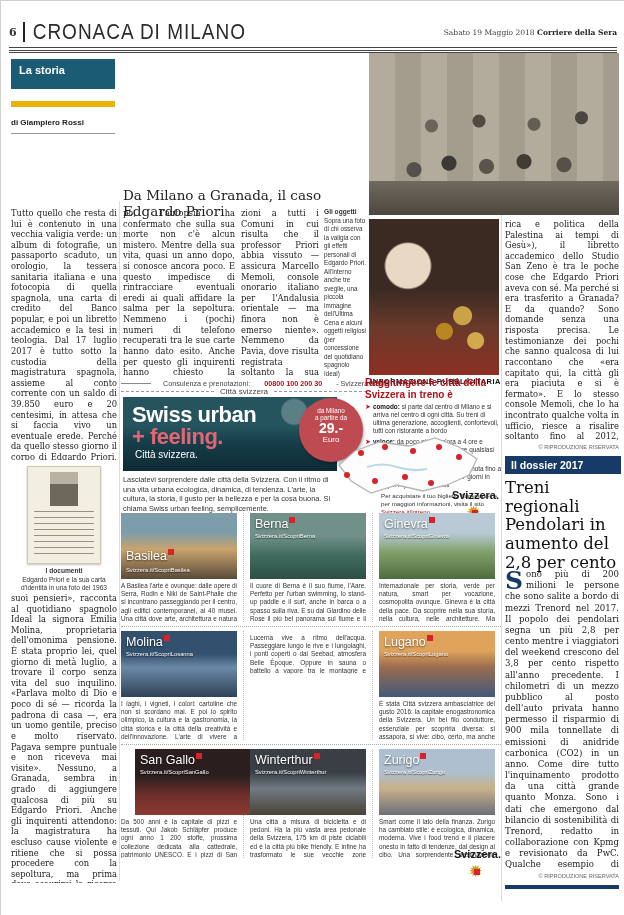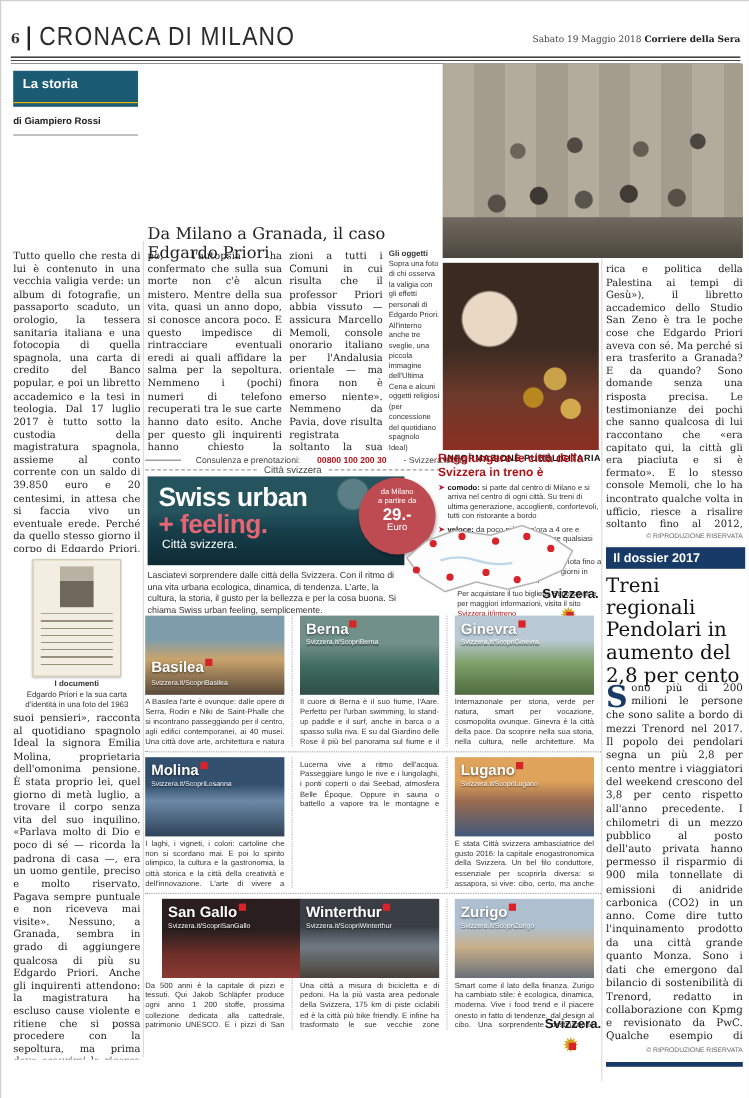--- a/index.html
+++ b/index.html
@@ -11,21 +11,21 @@
   .hdr-bar{width:2px;height:20px;background:#222;margin-right:8px;}
   .section-title{font-size:19px;letter-spacing:1px;color:#2b2b2b;font-weight:400;
                  transform:scaleY(1.15);transform-origin:left center;white-space:nowrap;}
   .hdr-right{margin-left:auto;font-family:"DejaVu Serif",serif;font-size:7.5px;color:#444;}
   .hdr-right b{color:#222;}
   .rules{position:absolute;left:8px;right:8px;top:46px;height:6px;
          background:repeating-linear-gradient(180deg,#444 0 1px,transparent 1px 2.6px);}
   
   .kicker-box{position:absolute;left:10px;top:58px;width:104px;height:30px;background:#1b5c74;}
   .kicker-box span{display:block;color:#fff;font-weight:bold;font-size:11px;padding:5px 0 0 8px;}
-  .byline-wrap{position:absolute;left:10px;top:84px;width:104px;border-top:1px solid #eab308;border-bottom:1px solid #999;padding:4px 0;}
+  .byline-wrap{position:absolute;left:10px;top:100px;width:104px;border-top:6px solid #eab308;border-bottom:1px solid #999;padding:4px 0;}
   .byline{font-size:8px;font-weight:bold;color:#222;}
   .coltext{font-family:"DejaVu Serif",serif;font-size:8.3px;line-height:1.28;text-align:justify;color:#222;overflow:hidden;}
   .lcol1{position:absolute;left:10px;top:207px;width:106px;height:252px;}
   .idcard{position:absolute;left:26px;top:465px;width:72px;height:96px;background:#f3eee2;border:1px solid #cfc7b2;
           box-shadow:0 1px 2px rgba(0,0,0,.25);}
   .idcard .photo{position:absolute;left:22px;top:5px;width:28px;height:34px;
           background:linear-gradient(180deg,#b9b2a2 0 35%,#6e675c 35% 100%);}
   .idcard .lines{position:absolute;left:6px;right:6px;top:44px;bottom:5px;
           background:repeating-linear-gradient(180deg,#9a917c 0 1px,transparent 1px 6px);}
   .idcap{position:absolute;left:10px;top:566px;width:106px;font-size:6.6px;line-height:1.3;color:#333;text-align:center;}
@@ -106,21 +106,21 @@
   .intro .adlink{font-weight:bold;font-size:6.8px;}
   .stlogo{position:absolute;right:2px;top:112px;display:flex;align-items:center;gap:3px;flex-direction:column;}
   .stlogo .txt{font-size:11px;font-weight:bold;color:#1a1a1a;}
   .flower{width:18px;height:18px;color:#d4a017;font-size:17px;line-height:18px;position:relative;}
   .flower::after{content:"";position:absolute;left:6px;top:6px;width:6px;height:6px;background:#d8232a;}
   .cards{position:absolute;left:0;top:136px;width:380px;}
   .cardrow{display:flex;border-bottom:1px dotted #aaa;padding-bottom:4px;margin-bottom:4px;}
   .card{width:118px;margin-right:6px;}
   .card+.card{border-left:1px dotted #bbb;padding-left:6px;}
   .cphoto{position:relative;width:100%;height:66px;overflow:hidden;}
-  .cname{position:absolute;left:5px;top:4px;color:#fff;font-weight:bold;font-size:12.5px;text-shadow:0 1px 2px rgba(0,0,0,.6);}
+  .cname{position:absolute;left:5px;top:4px;color:#fff;font-weight:normal;font-size:12.5px;text-shadow:0 1px 2px rgba(0,0,0,.6);}
   .cname .mark{display:inline-block;width:6px;height:6px;background:#d8232a;vertical-align:top;margin-left:1px;}
   .clink{position:absolute;left:5px;top:20px;color:#fff;font-size:5.8px;text-shadow:0 1px 1px rgba(0,0,0,.7);}
   .cphoto.low .cname{top:auto;bottom:16px;}
   .cphoto.low .clink{top:auto;bottom:6px;}
   .cdesc{font-size:6.4px;line-height:1.28;color:#333;margin-top:3px;height:40px;overflow:hidden;text-align:justify;}
   .p-basilea{background:linear-gradient(180deg,#7e9dab 0 30%,#c9a36c 55%,#5a4a3a);}
   .p-berna{background:linear-gradient(180deg,#71908a 0 35%,#3f6b5e 65%,#2e4f45);}
   .p-ginevra{background:linear-gradient(180deg,#b9cad6 0 30%,#7fa06a 60%,#4e6b3f);}
   .p-losanna{background:linear-gradient(180deg,#33506e 0 35%,#6b89a6 55%,#2e4258);}
   .p-lucerna{background:linear-gradient(180deg,#8fb4d4 0 35%,#5e87ab 60%,#3c5b77);}

